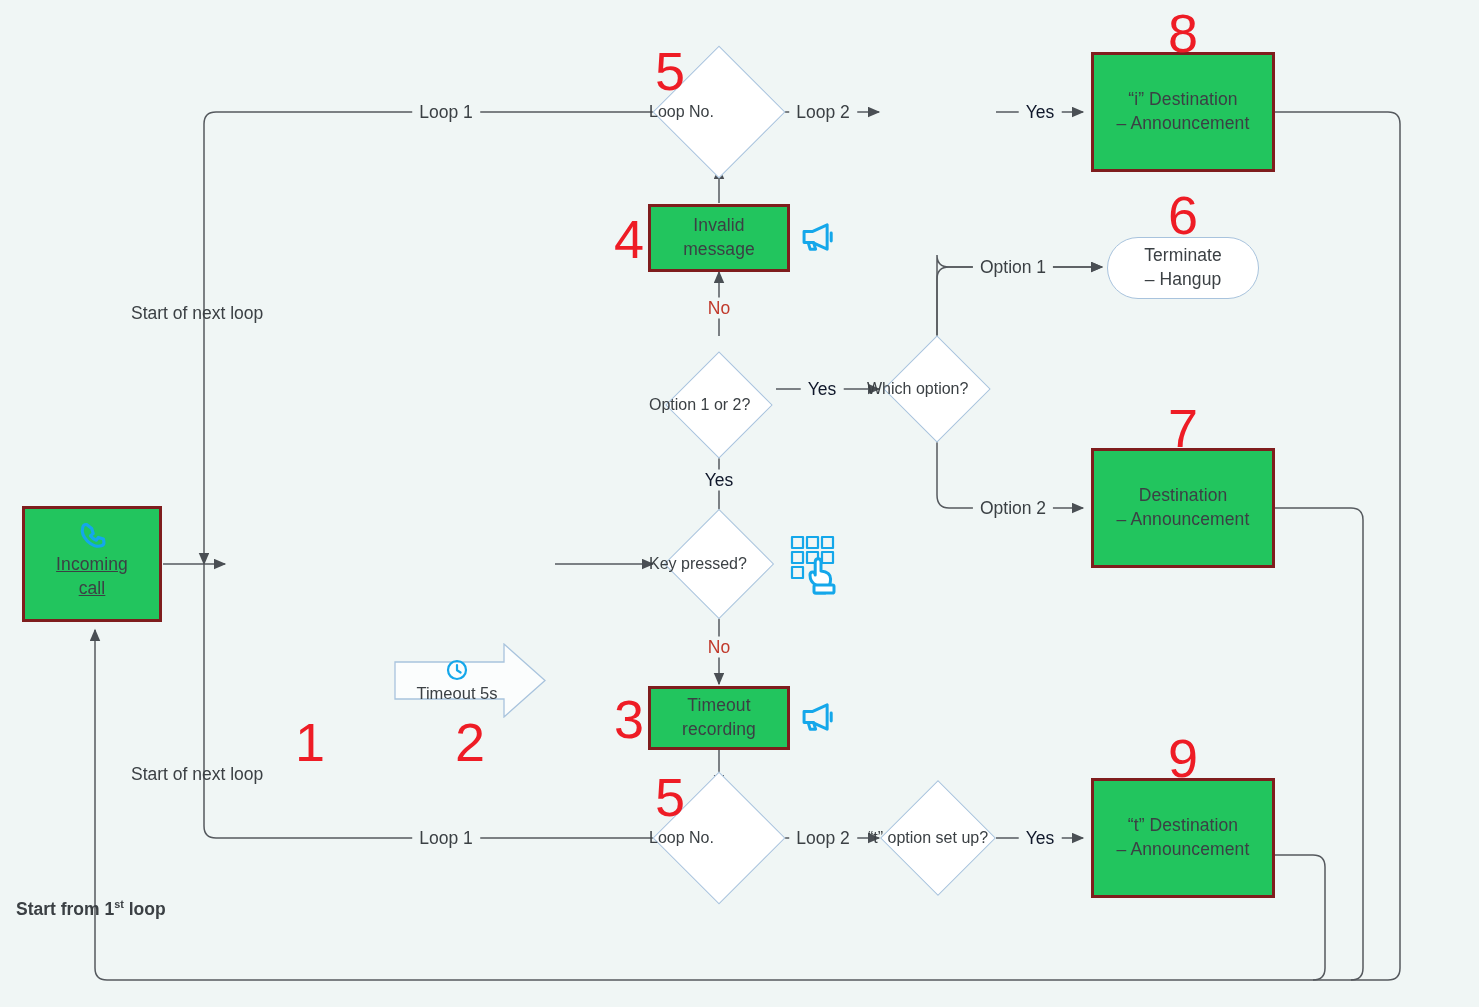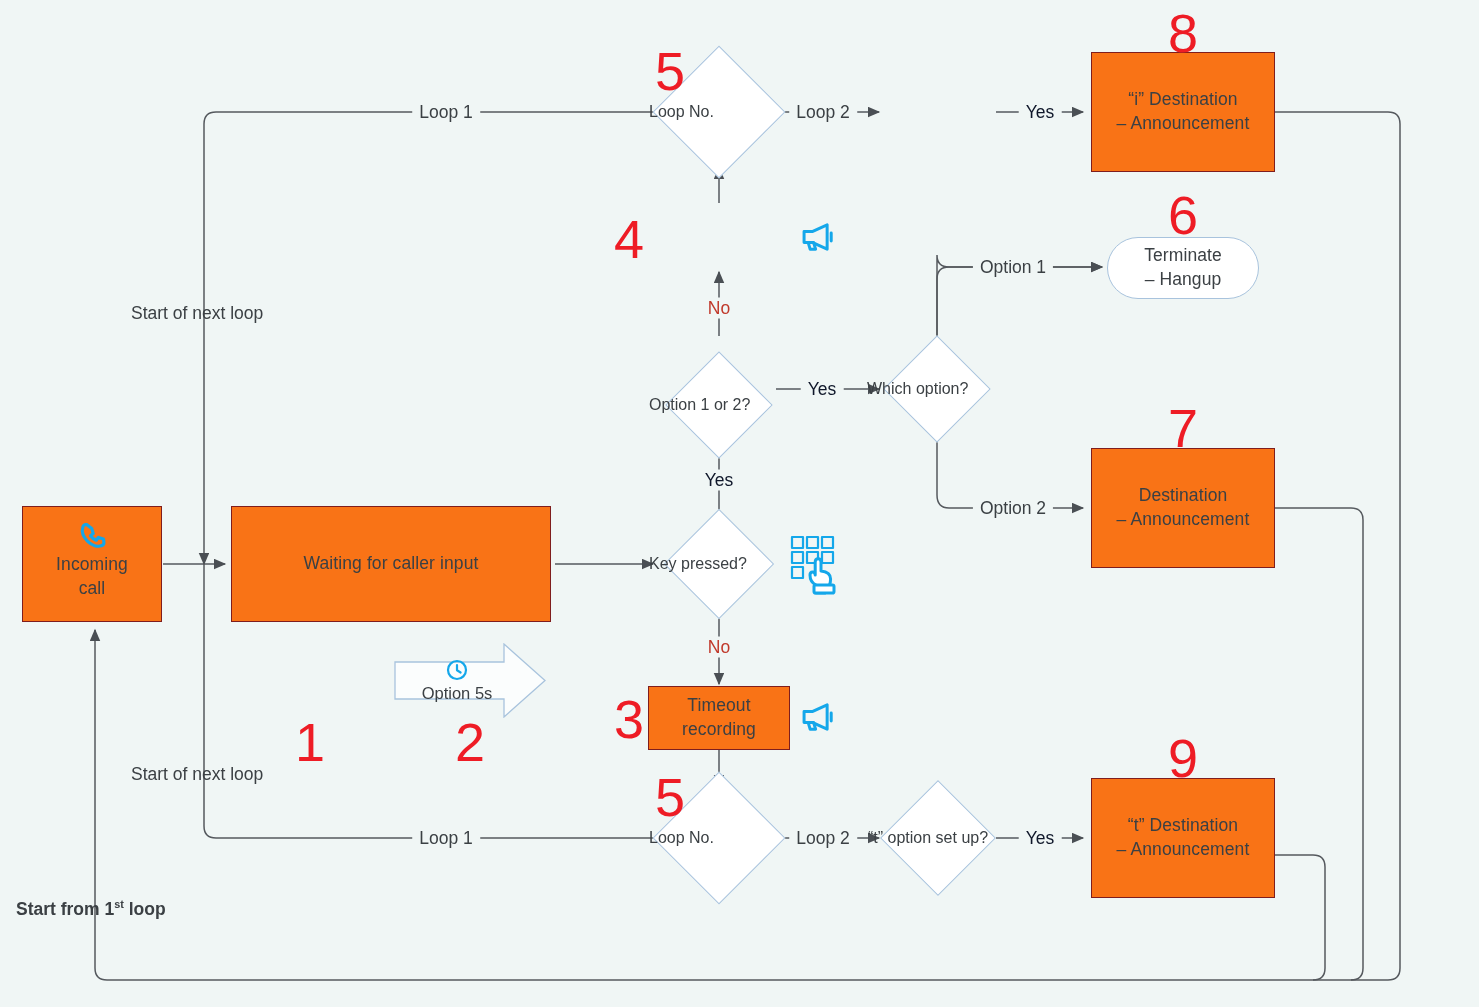--- a/index.html
+++ b/index.html
@@ -8,21 +8,21 @@
     background:#f0f6f5;
     font-family:"Liberation Sans","DejaVu Sans",sans-serif;
     position:relative;
     overflow:hidden;
     color:#3b4044;
   }
   #stage{position:absolute;left:0;top:0;width:1479px;height:1007px;}
   svg.edges{position:absolute;left:0;top:0;width:1479px;height:1007px;}
 
   .node{position:absolute;box-sizing:border-box;display:flex;align-items:center;justify-content:center;text-align:center;}
-  .rectnode{background:#f97316;border:1px solid #7f1d1d;}
+  .rectnode{background:#22c55e;border:3px solid #7f1d1d;}
   .pill{background:#ffffff;border:1px solid #a8c3dd;border-radius:40px;}
   .nodetext{font-size:17.5px;line-height:1.35;color:#3b4044;letter-spacing:.1px;}
   .nodetext .l2{display:block;}
 
   .diamond{position:absolute;}
   .diamond .dshape{position:absolute;left:0;top:0;width:100%;height:100%;
       background:#ffffff;border:1px solid #a8c3dd;
       transform:rotate(45deg);box-sizing:border-box;}
   .diamond .dlabel{position:absolute;left:50%;top:50%;transform:translate(-50%,-50%);
       width:140px;text-align:left;font-size:16px;line-height:1.3;color:#3b4044;}
@@ -95,44 +95,41 @@
       <path d="M1274,112 L1388,112 Q1400,112 1400,124 L1400,968 Q1400,980 1388,980 L107,980 Q95,980 95,968 L95,630" marker-end="url(#ah)"></path>
 
       <path d="M1274,508 L1351,508 Q1363,508 1363,520 L1363,968 Q1363,980 1351,980"></path>
 
       <path d="M1274,855 L1313,855 Q1325,855 1325,867 L1325,968 Q1325,980 1313,980"></path>
 
     </g>
   </svg>
 
   <div class="node rectnode" style="left:22px;top:506px;width:140px;height:116px;">
-    <div class="nodetext" style="padding-top:26px;">
+    <div class="nodetext" style="padding-top:26px;text-decoration:underline;">
       <span>Incoming</span>
       <span class="l2">call</span>
     </div>
   </div>
   <svg class="icon" style="left:74px;top:520px;" width="38" height="34" viewBox="0 0 24 24">
     <path class="ic-blue" d="M7.5 3.2 C6.2 3 5.2 3.7 4.8 5 c-0.9 3 0.5 7 3.3 9.9 2.8 2.8 6.8 4.2 9.8 3.3 1.3-0.4 2-1.4 1.8-2.7 l-0.3-2.1 -3.6-1.1 -1.5 2 c-1.6-0.6-3-1.7-4.1-3.2 l2-1.5 -1.1-3.6 z"></path>
   </svg>
 
-  <div class="node rectnode" style="left:231px;top:506px;width:320px;height:116px;">
-    <div class="nodetext">Waiting for caller input</div>
-  </div>
 
 
   <div class="chev" style="left:394px;top:643px;width:152px;height:75px;">
     <svg width="152" height="75" viewBox="0 0 152 75" style="position:absolute;left:0;top:0;">
       <path d="M1,19 L110,19 L110,1 L151,37.5 L110,74 L110,56 L1,56 Z" fill="#fbfdfd" stroke="#a8c3dd" stroke-width="1.3"></path>
     </svg>
     <div class="clabel">
       <svg width="24" height="24" viewBox="0 0 24 24">
         <circle class="ic-blue" cx="12" cy="12" r="9"></circle>
         <path class="ic-blue" d="M12 7 v5.3 l3.6 2.2"></path>
       </svg>
-      <span class="txt">Option 5s</span>
+      <span class="txt">Timeout 5s</span>
     </div>
   </div>
 
   <div class="diamond" style="left:680px;top:525px;width:78px;height:78px;">
     <div class="dshape"></div>
     <div class="dlabel">
       <span>Key</span>
       <span class="l2">pressed?</span>
     </div>
   </div>
@@ -159,20 +156,26 @@
   </div>
 
   <div class="diamond" style="left:899px;top:351px;width:76px;height:76px;">
     <div class="dshape"></div>
     <div class="dlabel">
       <span>Which</span>
       <span class="l2">option?</span>
     </div>
   </div>
 
+  <div class="node rectnode" style="left:648px;top:204px;width:142px;height:68px;">
+    <div class="nodetext">
+      <span>Invalid</span>
+      <span class="l2">message</span>
+    </div>
+  </div>
   <svg class="icon" style="left:800px;top:221px;" width="38" height="32" viewBox="0 0 28 22">
     <path class="ic-blue" d="M3 7 h6 l11-5 v18 l-11-5 H3 z"></path>
     <path class="ic-blue" d="M6 15 l1.5 5 h4 L10 15"></path>
     <path class="ic-blue" d="M23 8 v6"></path>
   </svg>
 
   <div class="node rectnode" style="left:648px;top:686px;width:142px;height:64px;">
     <div class="nodetext">
       <span>Timeout</span>
       <span class="l2">recording</span>

